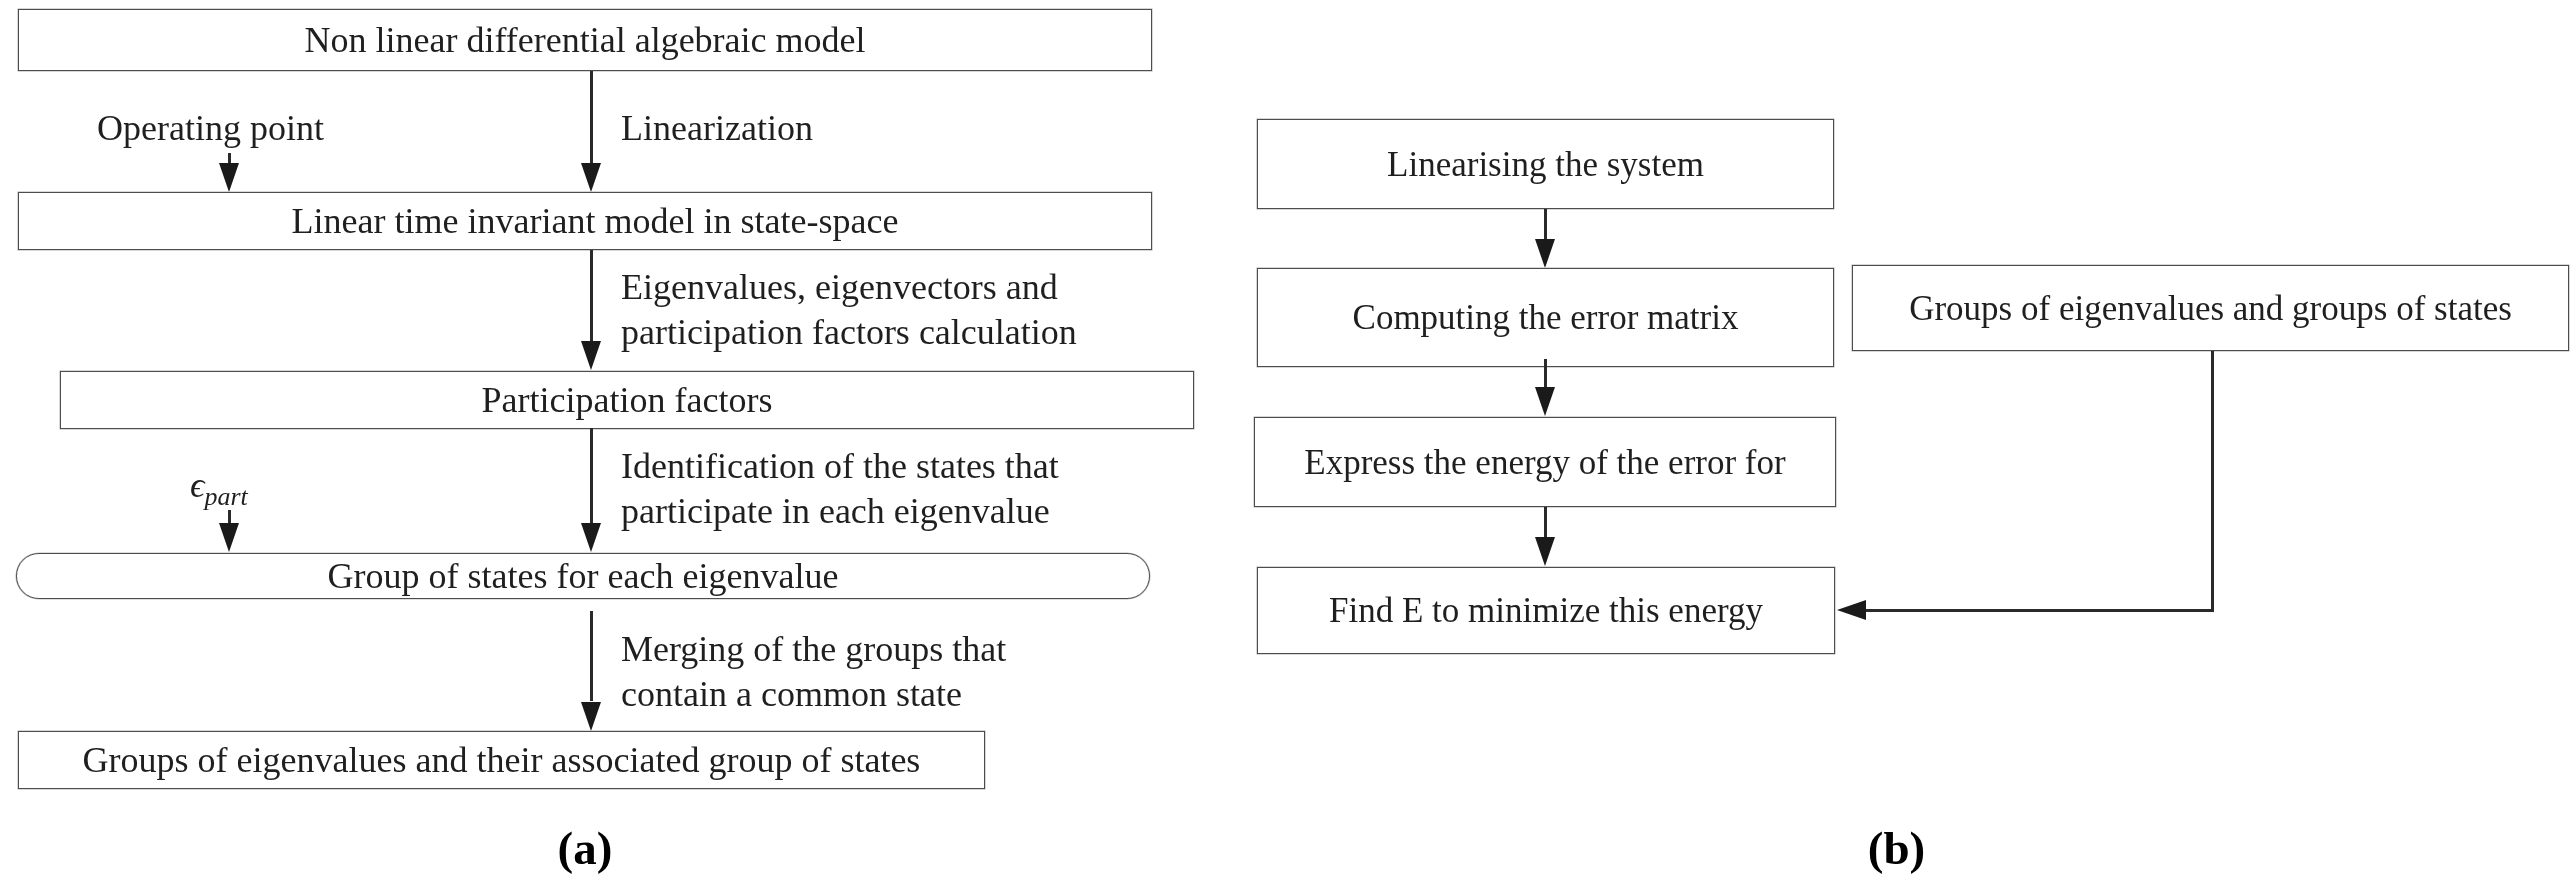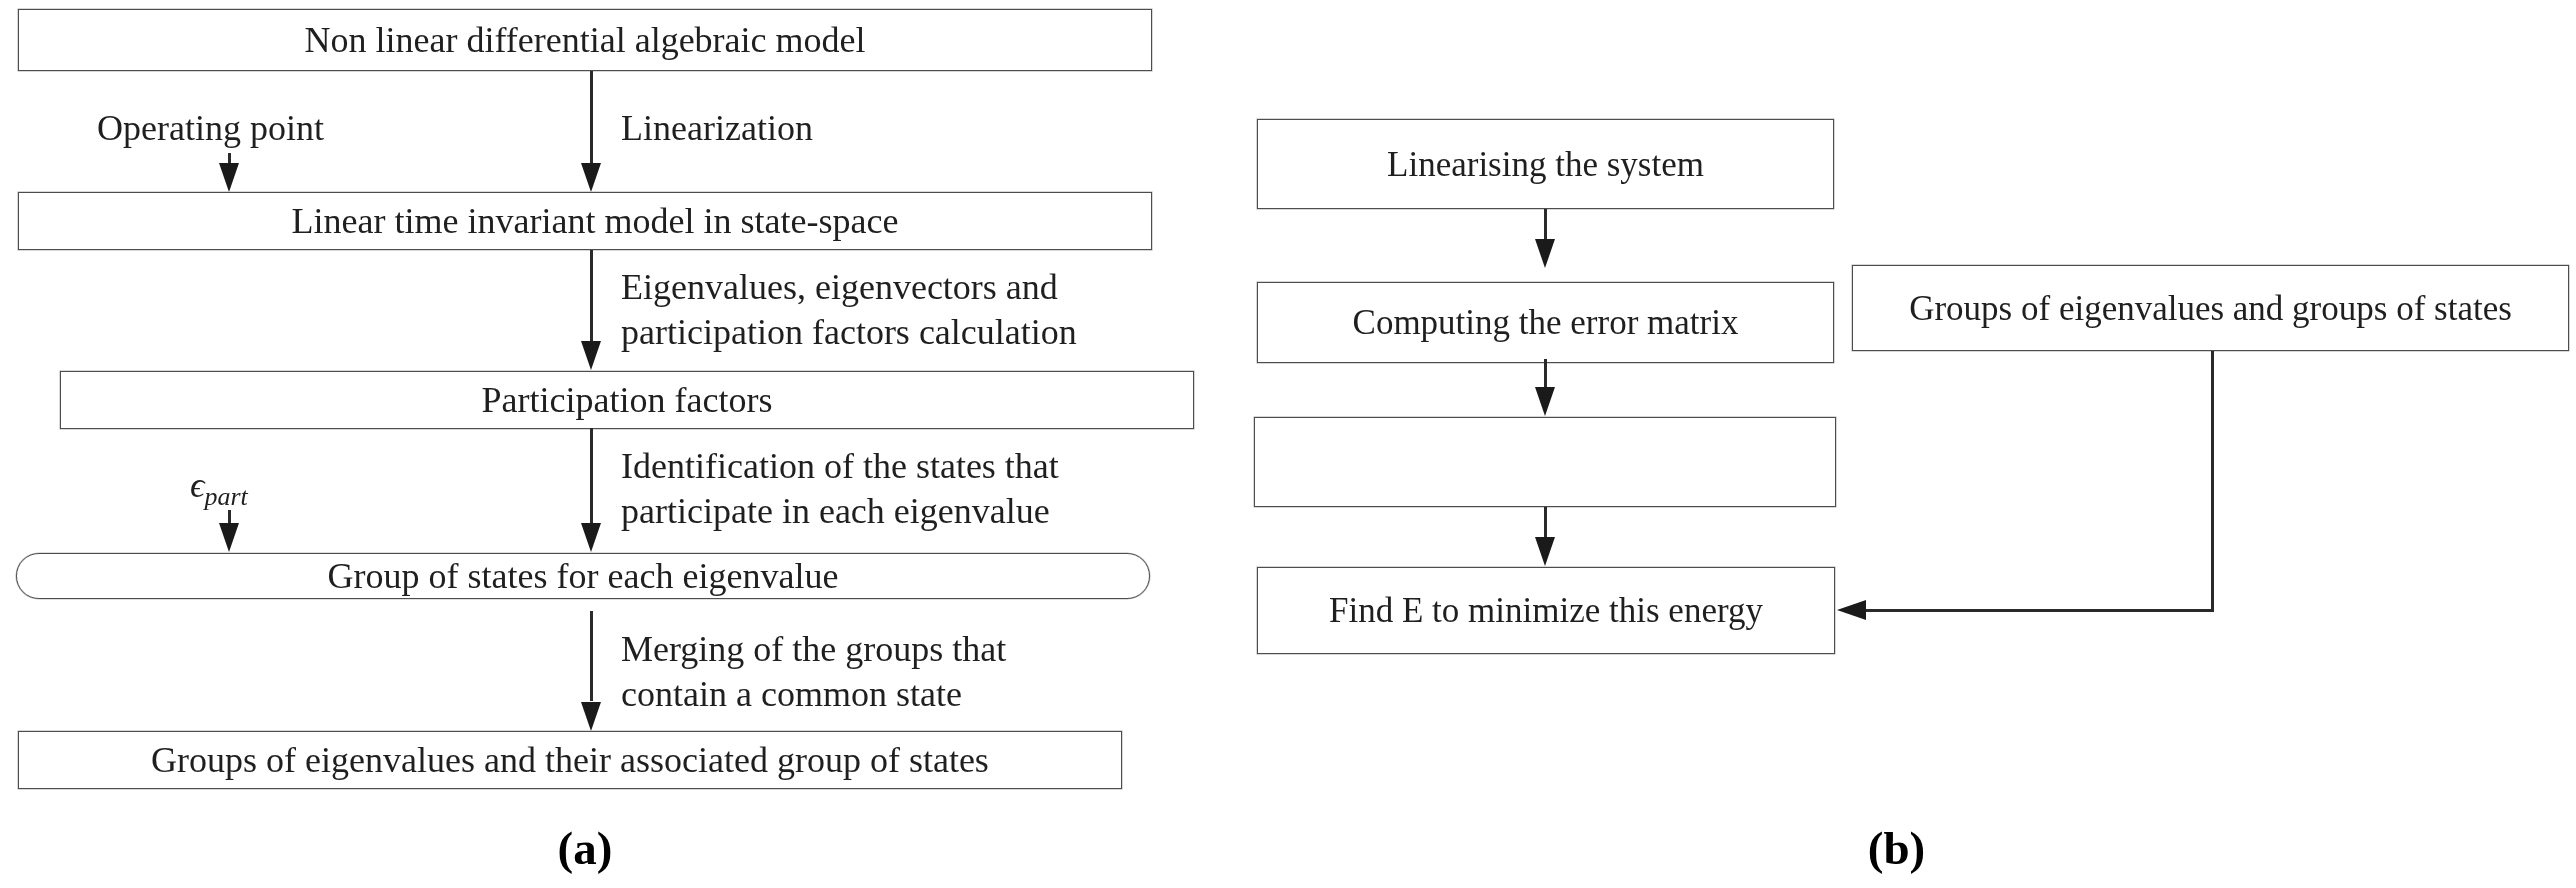--- a/index.html
+++ b/index.html
@@ -101,48 +101,49 @@
 
     <div class="box" style="left:16px; top:553px; width:1134px; height:46px;border-radius:23px;">
       <span>Group of states for each eigenvalue</span>
     </div>
 
     <div class="vline" style="left:590px; top:611px; height:90px;"></div>
     <div class="ah-down" style="left:581px; top:702px;"></div>
     <span class="edge-label" style="left:621px; top:627px;">Merging of the groups that</span>
     <span class="edge-label" style="left:621px; top:672px;">contain a common state</span>
 
-    <div class="box" style="left:18px; top:731px; width:1104px; height:58px;">
+    <div class="box" style="left:18px; top:731px; width:967px; height:58px;">
       <span>Groups of eigenvalues and their associated group of states</span>
     </div>
 
     <div class="caption" style="left:18px; top:821px; width:1134px;">(a)</div>
   </div>
 
   <div>
 
     <div class="box box-b" style="left:1257px; top:119px; width:577px; height:90px;">
       <span>Linearising the system</span>
     </div>
 
     <div class="vline" style="left:1544px; top:209px; height:29.5px;"></div>
     <div class="ah-down" style="left:1535px; top:239px;"></div>
 
-    <div class="box box-b" style="left:1257px; top:282px; width:577px; height:81px;font-family:Liberation Serif, serif;">
+    <div class="box box-b" style="left:1257px; top:268px; width:577px; height:99px;font-family:Liberation Serif, serif;">
       <span>Computing the error matrix</span>
     </div>
 
     <div class="box box-b" style="left:1852px; top:265px; width:717px; height:86px;">
       <span>Groups of eigenvalues and groups of states</span>
     </div>
 
     <div class="vline" style="left:1544px; top:359px; height:28px;"></div>
     <div class="ah-down" style="left:1535px; top:387px;"></div>
 
     <div class="box box-b" style="left:1254px; top:417px; width:582px; height:90px;">
+      <span>Express the energy of the error for</span>
     </div>
 
     <div class="vline" style="left:1544px; top:507px; height:31px;"></div>
     <div class="ah-down" style="left:1535px; top:537px;"></div>
 
     <div class="box box-b" style="left:1257px; top:567px; width:578px; height:87px;">
       <span>Find E to minimize this energy</span>
     </div>
 
     <div class="vline" style="left:2211px; top:351px; height:260px;"></div>

